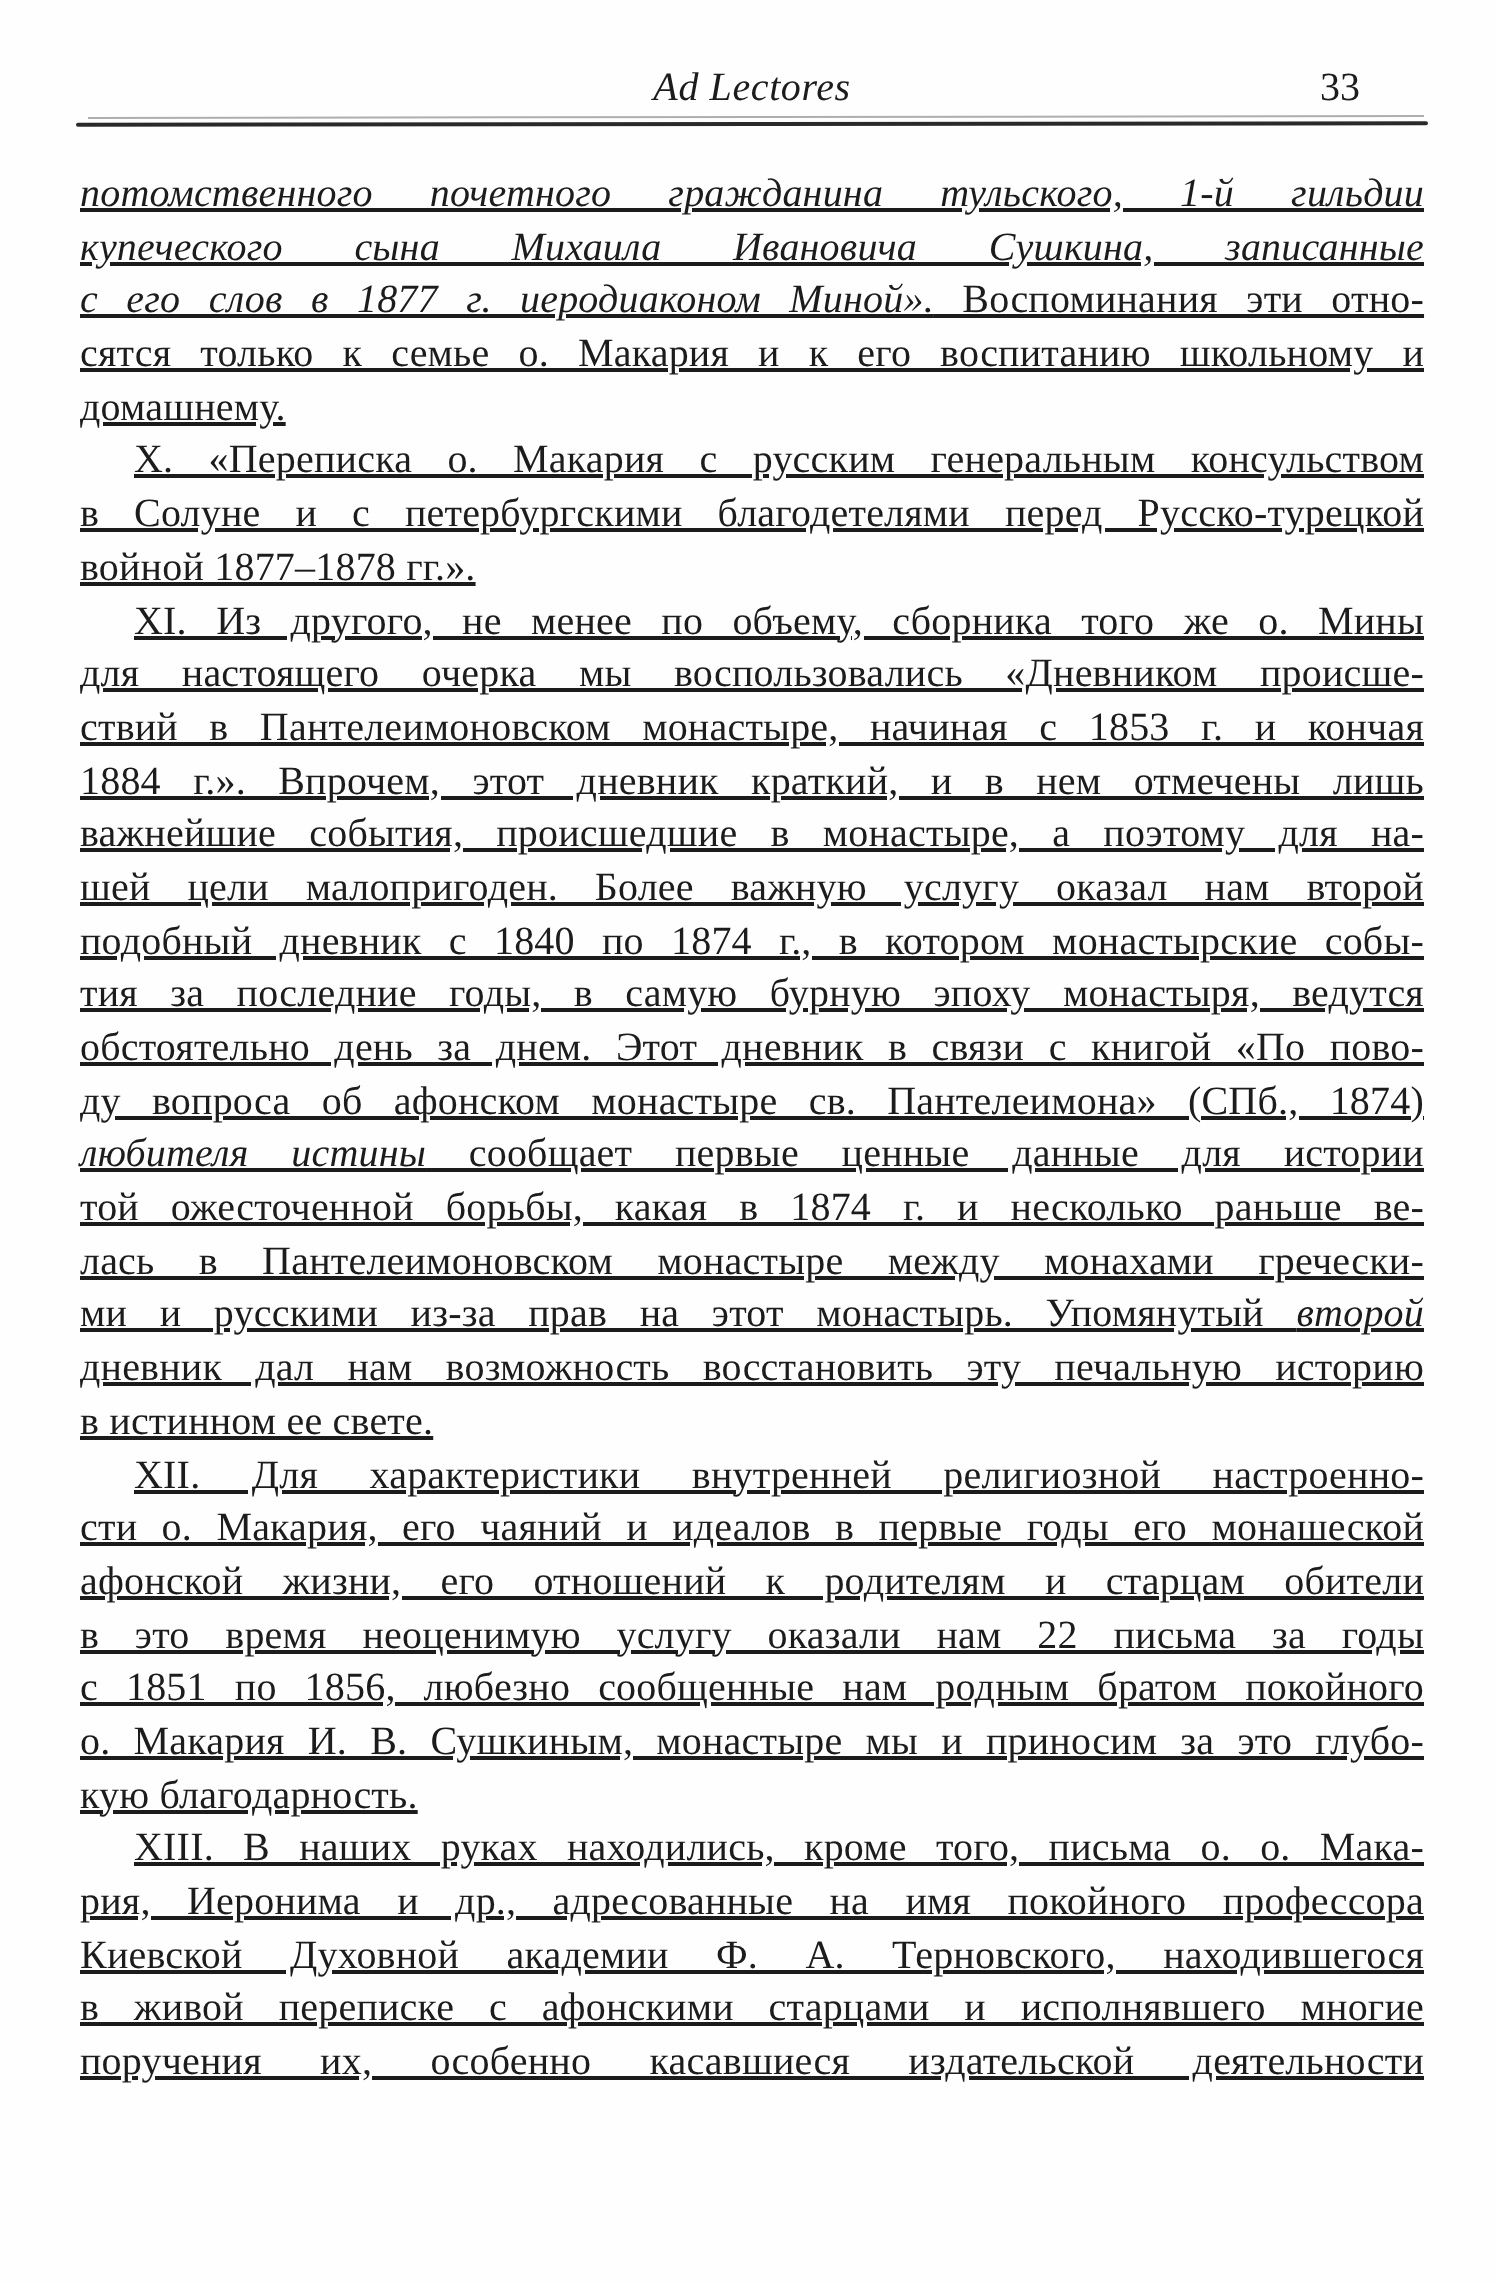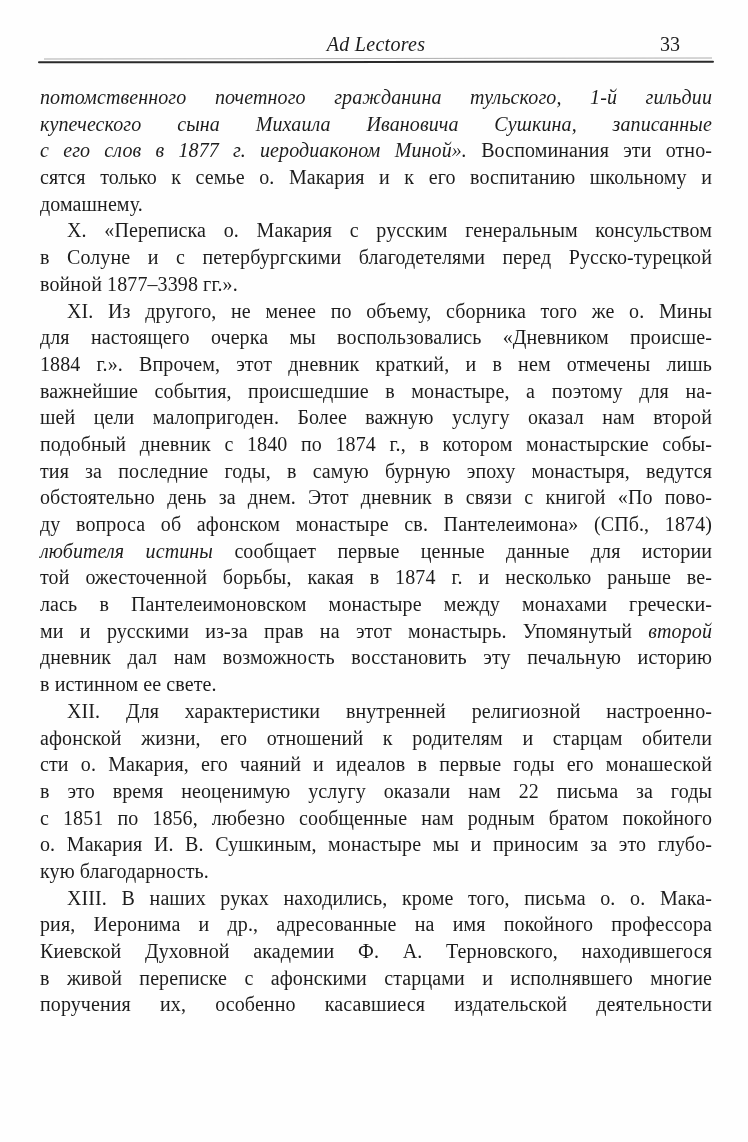--- a/index.html
+++ b/index.html
@@ -50,20 +50,21 @@
     content:"";position:absolute;top:3px;left:0;right:0;height:2.4px;
     background:var(--rule);border-radius:2px;
     transform:rotate(-.06deg);
   }
   .body-text-block{
     position:absolute;
     top:84px;left:40px;width:672px;
     font-size:20px;
     line-height:26.7px;
     letter-spacing:.1px;
+    text-decoration:underline;
   }
   .para{margin:0;padding:0;}
   .tl{
     text-align:justify;
     text-align-last:justify;
     white-space:normal;
     height:26.7px;
     overflow:visible;
   }
   .tl.noj{text-align-last:left;}
@@ -88,43 +89,44 @@
       <div class="para">
         <div class="tl"><span class="it">потомственного почетного гражданина тульского, 1-й гильдии</span></div>
         <div class="tl"><span class="it">купеческого сына Михаила Ивановича Сушкина, записанные</span></div>
         <div class="tl"><span class="it">с его слов в 1877 г. иеродиаконом Миной».</span><span> Воспоминания эти отно-</span></div>
         <div class="tl"><span>сятся только к семье о. Макария и к его воспитанию школьному и</span></div>
         <div class="tl noj"><span>домашнему.</span></div>
       </div>
       <div class="para">
         <div class="tl ind"><span>X. «Переписка о. Макария с русским генеральным консульством</span></div>
         <div class="tl"><span>в Солуне и с петербургскими благодетелями перед Русско-турецкой</span></div>
-        <div class="tl noj"><span>войной 1877–3398 гг.».</span></div>
+        <div class="tl noj"><span>войной 1877–1878 гг.».</span></div>
       </div>
       <div class="para">
         <div class="tl ind"><span>XI. Из другого, не менее по объему, сборника того же о. Мины</span></div>
         <div class="tl"><span>для настоящего очерка мы воспользовались «Дневником происше-</span></div>
+        <div class="tl"><span>ствий в Пантелеимоновском монастыре, начиная с 1853 г. и кончая</span></div>
         <div class="tl"><span>1884 г.». Впрочем, этот дневник краткий, и в нем отмечены лишь</span></div>
         <div class="tl"><span>важнейшие события, происшедшие в монастыре, а поэтому для на-</span></div>
         <div class="tl"><span>шей цели малопригоден. Более важную услугу оказал нам второй</span></div>
         <div class="tl"><span>подобный дневник с 1840 по 1874 г., в котором монастырские собы-</span></div>
         <div class="tl"><span>тия за последние годы, в самую бурную эпоху монастыря, ведутся</span></div>
         <div class="tl"><span>обстоятельно день за днем. Этот дневник в связи с книгой «По пово-</span></div>
         <div class="tl"><span>ду вопроса об афонском монастыре св. Пантелеимона» (СПб., 1874)</span></div>
         <div class="tl"><span class="it">любителя истины</span><span> сообщает первые ценные данные для истории</span></div>
         <div class="tl"><span>той ожесточенной борьбы, какая в 1874 г. и несколько раньше ве-</span></div>
         <div class="tl"><span>лась в Пантелеимоновском монастыре между монахами гречески-</span></div>
         <div class="tl"><span>ми и русскими из-за прав на этот монастырь. Упомянутый </span><span class="it">второй</span></div>
         <div class="tl"><span>дневник дал нам возможность восстановить эту печальную историю</span></div>
         <div class="tl noj"><span>в истинном ее свете.</span></div>
       </div>
       <div class="para">
         <div class="tl ind"><span>XII. Для характеристики внутренней религиозной настроенно-</span></div>
+        <div class="tl"><span>сти о. Макария, его чаяний и идеалов в первые годы его монашеской</span></div>
         <div class="tl"><span>афонской жизни, его отношений к родителям и старцам обители</span></div>
-        <div class="tl"><span>сти о. Макария, его чаяний и идеалов в первые годы его монашеской</span></div>
         <div class="tl"><span>в это время неоценимую услугу оказали нам 22 письма за годы</span></div>
         <div class="tl"><span>с 1851 по 1856, любезно сообщенные нам родным братом покойного</span></div>
         <div class="tl"><span>о. Макария И. В. Сушкиным, монастыре мы и приносим за это глубо-</span></div>
         <div class="tl noj"><span>кую благодарность.</span></div>
       </div>
       <div class="para">
         <div class="tl ind"><span>XIII. В наших руках находились, кроме того, письма о. о. Мака-</span></div>
         <div class="tl"><span>рия, Иеронима и др., адресованные на имя покойного профессора</span></div>
         <div class="tl"><span>Киевской Духовной академии Ф. А. Терновского, находившегося</span></div>
         <div class="tl"><span>в живой переписке с афонскими старцами и исполнявшего многие</span></div>

